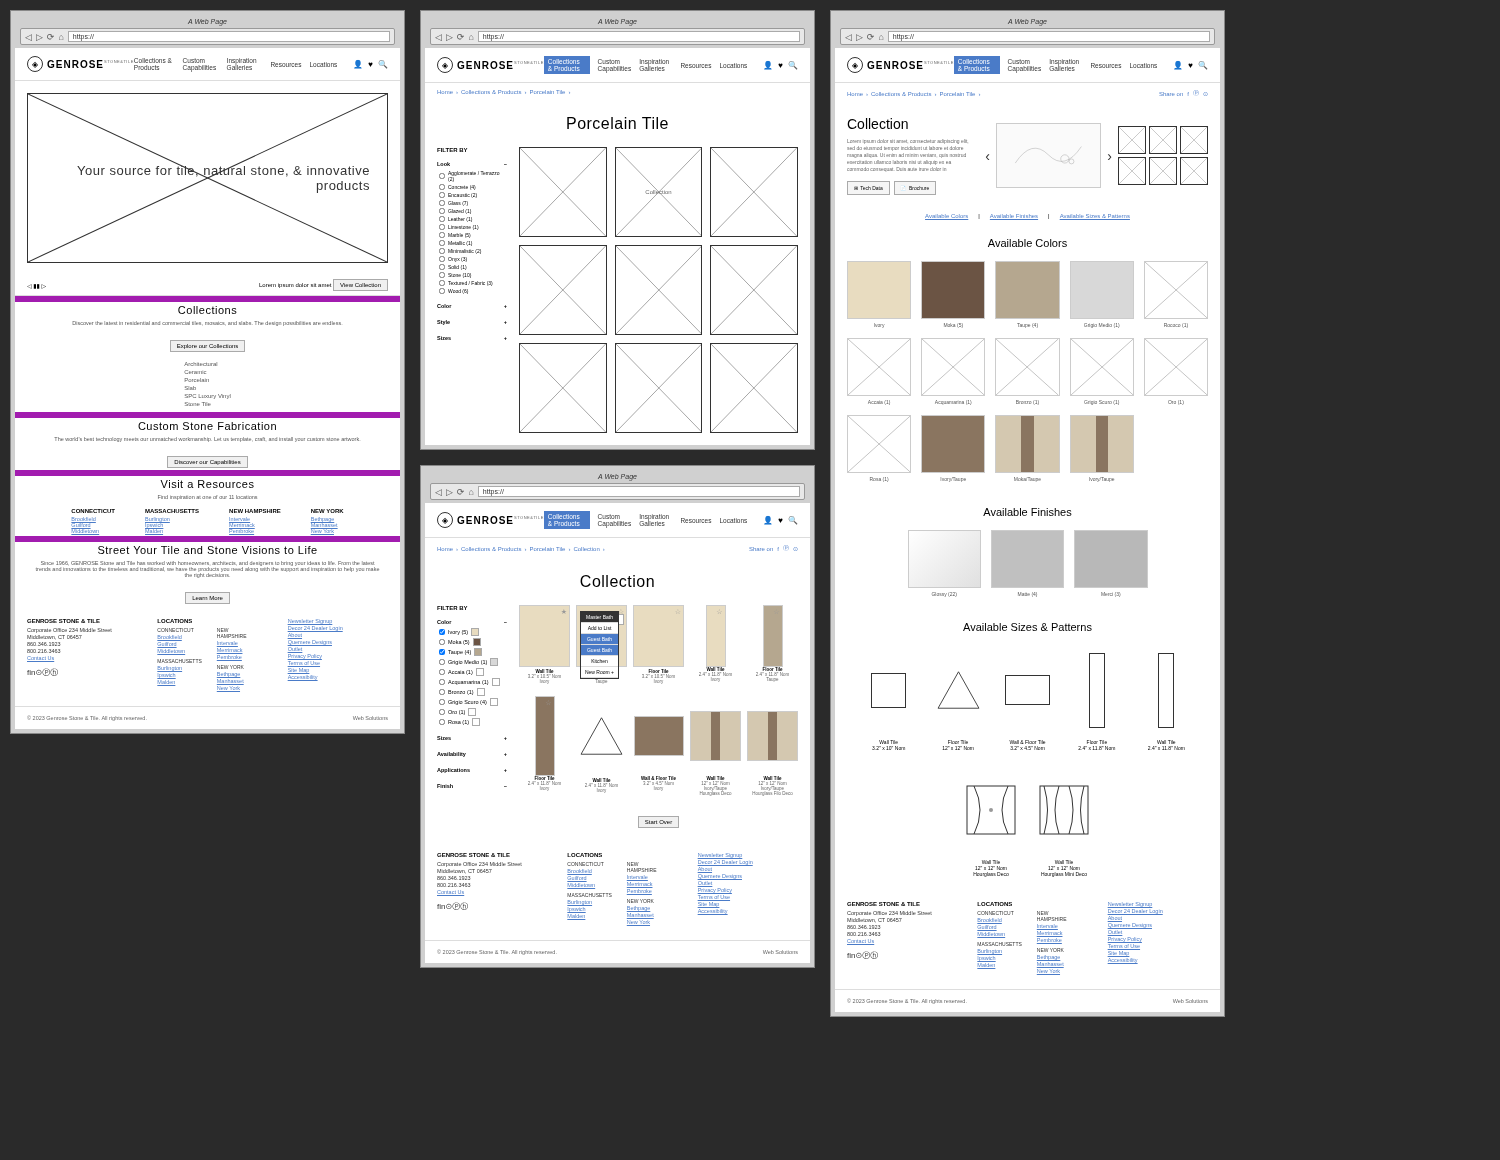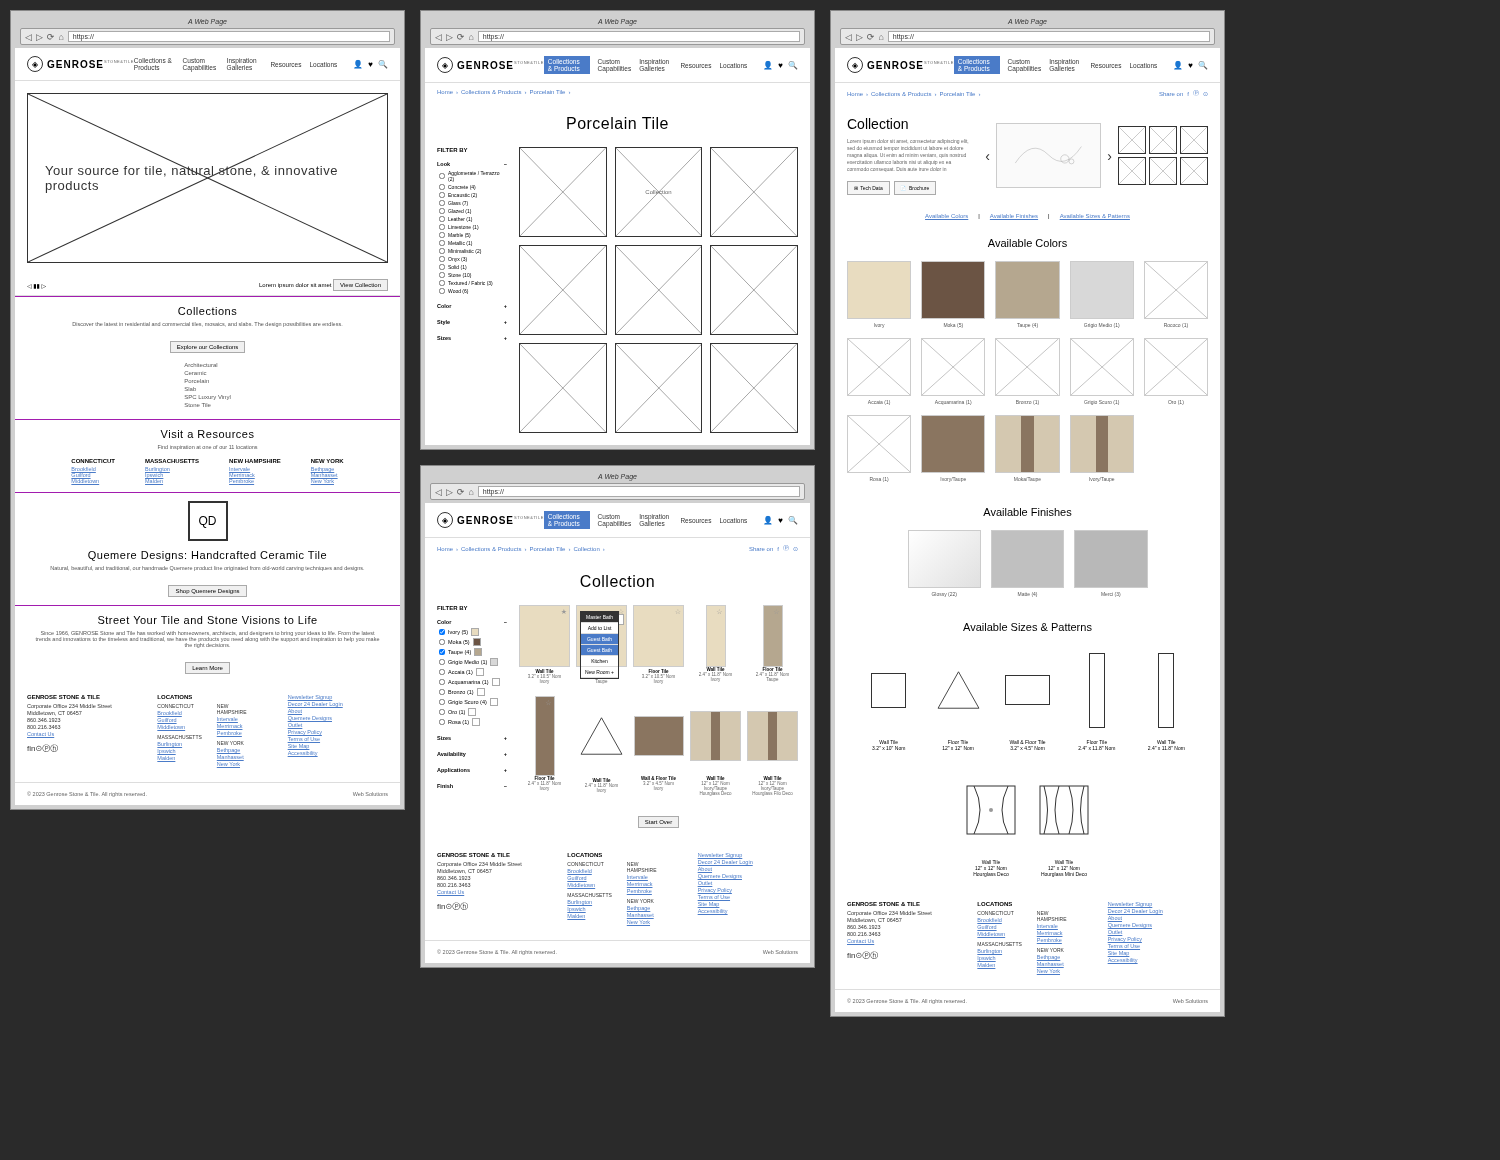--- a/index.html
+++ b/index.html
@@ -23,24 +23,24 @@
 .nav a{color:#333;text-decoration:none;cursor:pointer}
 .nav a.active{background:#4a7bc8;color:#fff;padding:2px 4px}
 .nav-icons{display:flex;gap:5px;margin-left:8px;font-size:8px}
 .breadcrumb{padding:6px 12px;font-size:6px;color:#4a7bc8;display:flex;gap:3px;align-items:center}
 .breadcrumb span{color:#4a7bc8}
 .share{margin-left:auto;color:#333;display:flex;gap:4px;align-items:center}
 .hero{position:relative;margin:12px}
 .xbox-diag{border:1px solid #333;background:#fff;position:relative;overflow:hidden}
 .xbox-diag svg{position:absolute;top:0;left:0;width:100%;height:100%}
 .hero-box{height:170px;overflow:hidden}
-.hero-text{position:absolute;top:50%;left:50%;transform:translate(-50%,-50%);font-size:13px;letter-spacing:0.5px;color:#333;text-align:left;width:90%}
+.hero-text{position:absolute;top:50%;left:50%;transform:translate(-50%,-50%);font-size:13px;letter-spacing:0.5px;color:#333;text-align:right;width:90%}
 .hero-ctrl{display:flex;align-items:center;justify-content:space-between;padding:4px 12px;font-size:6px;border-bottom:1px solid #ddd}
 .btn{background:#f0f0f0;border:1px solid #aaa;padding:2px 6px;font-size:6px;cursor:pointer}
-.section{text-align:center;padding:8px 20px;border-top:1px solid #a21caf}
+.section{text-align:center;padding:2px 20px;border-top:6px solid #a21caf}
 .section h2{font-size:11px;font-weight:normal;letter-spacing:0.5px;margin-bottom:4px}
 .section p{font-size:5.5px;color:#555;margin-bottom:8px}
 .list{font-size:6px;color:#555;text-align:left;display:inline-block}
 .list div{padding:1px 0}
 .locations{display:flex;justify-content:center;gap:30px;font-size:5.5px;text-align:left;margin-top:8px}
 .loc-col h4{font-size:6px;font-weight:bold;margin-bottom:2px}
 .loc-col a{display:block;color:#4a7bc8;text-decoration:underline}
 .qd-box{width:40px;height:40px;border:2px solid #333;margin:0 auto 8px;display:flex;align-items:center;justify-content:center;font-size:12px}
 .footer{padding:12px;font-size:5.5px;display:flex;gap:30px}
 .footer-col{flex:1}
@@ -160,20 +160,25 @@
             <span>◁ ▮▮ ▷</span>
             <span><span>Lorem ipsum dolor sit amet</span> <button class="btn">View Collection</button></span>
           </div>
 <div class="section">
 <h2>Collections</h2>
 <p>Discover the latest in residential and commercial tiles, mosaics, and slabs. The design possibilities are endless.</p>
 <button class="btn">Explore our Collections</button>
 <div style="margin-top:8px"><div class="list"><div>Architectural</div><div>Ceramic</div><div>Porcelain</div><div>Slab</div><div>SPC Luxury Vinyl</div><div>Stone Tile</div></div></div>
 </div>
 <div class="section">
+<h2>Custom Stone Fabrication</h2>
+<p>The world's best technology meets our unmatched workmanship. Let us template, craft, and install your custom stone artwork.</p>
+<button class="btn">Discover our Capabilities</button>
+</div>
+<div class="section">
 <h2>Visit a Resources</h2>
 <p>Find inspiration at one of our 11 locations</p>
 <div class="locations">
 <div class="loc-col">
                 <h4>CONNECTICUT</h4>
                 <a>Brookfield</a>
                 <a>Guilford</a>
                 <a>Middletown</a>
               </div>
 <div class="loc-col">
@@ -188,26 +193,20 @@
                 <a>Merrimack</a>
                 <a>Pembroke</a>
               </div>
 <div class="loc-col">
                 <h4>NEW YORK</h4>
                 <a>Bethpage</a>
                 <a>Manhasset</a>
                 <a>New York</a>
               </div>
 </div>
-</div>
-<div class="section">
-<div class="qd-box">QD</div>
-<h2>Quemere Designs: Handcrafted Ceramic Tile</h2>
-<p>Natural, beautiful, and traditional, our handmade Quemere product line originated from old-world carving techniques and designs.</p>
-<button class="btn">Shop Quemere Designs</button>
 </div>
 <div class="section">
 <h2>Street Your Tile and Stone Visions to Life</h2>
 <p>Since 1966, GENROSE Stone and Tile has worked with homeowners, architects, and designers to bring your ideas to life. From the latest trends and innovations to the timeless and traditional, we have the products you need along with the support and inspiration to help you make the right decisions.</p>
 <button class="btn">Learn More</button>
 </div>
 <div class="footer">
 <div class="footer-col">
               <h4>GENROSE STONE &amp; TILE</h4>
               <div>Corporate Office 234 Middle Street</div>

